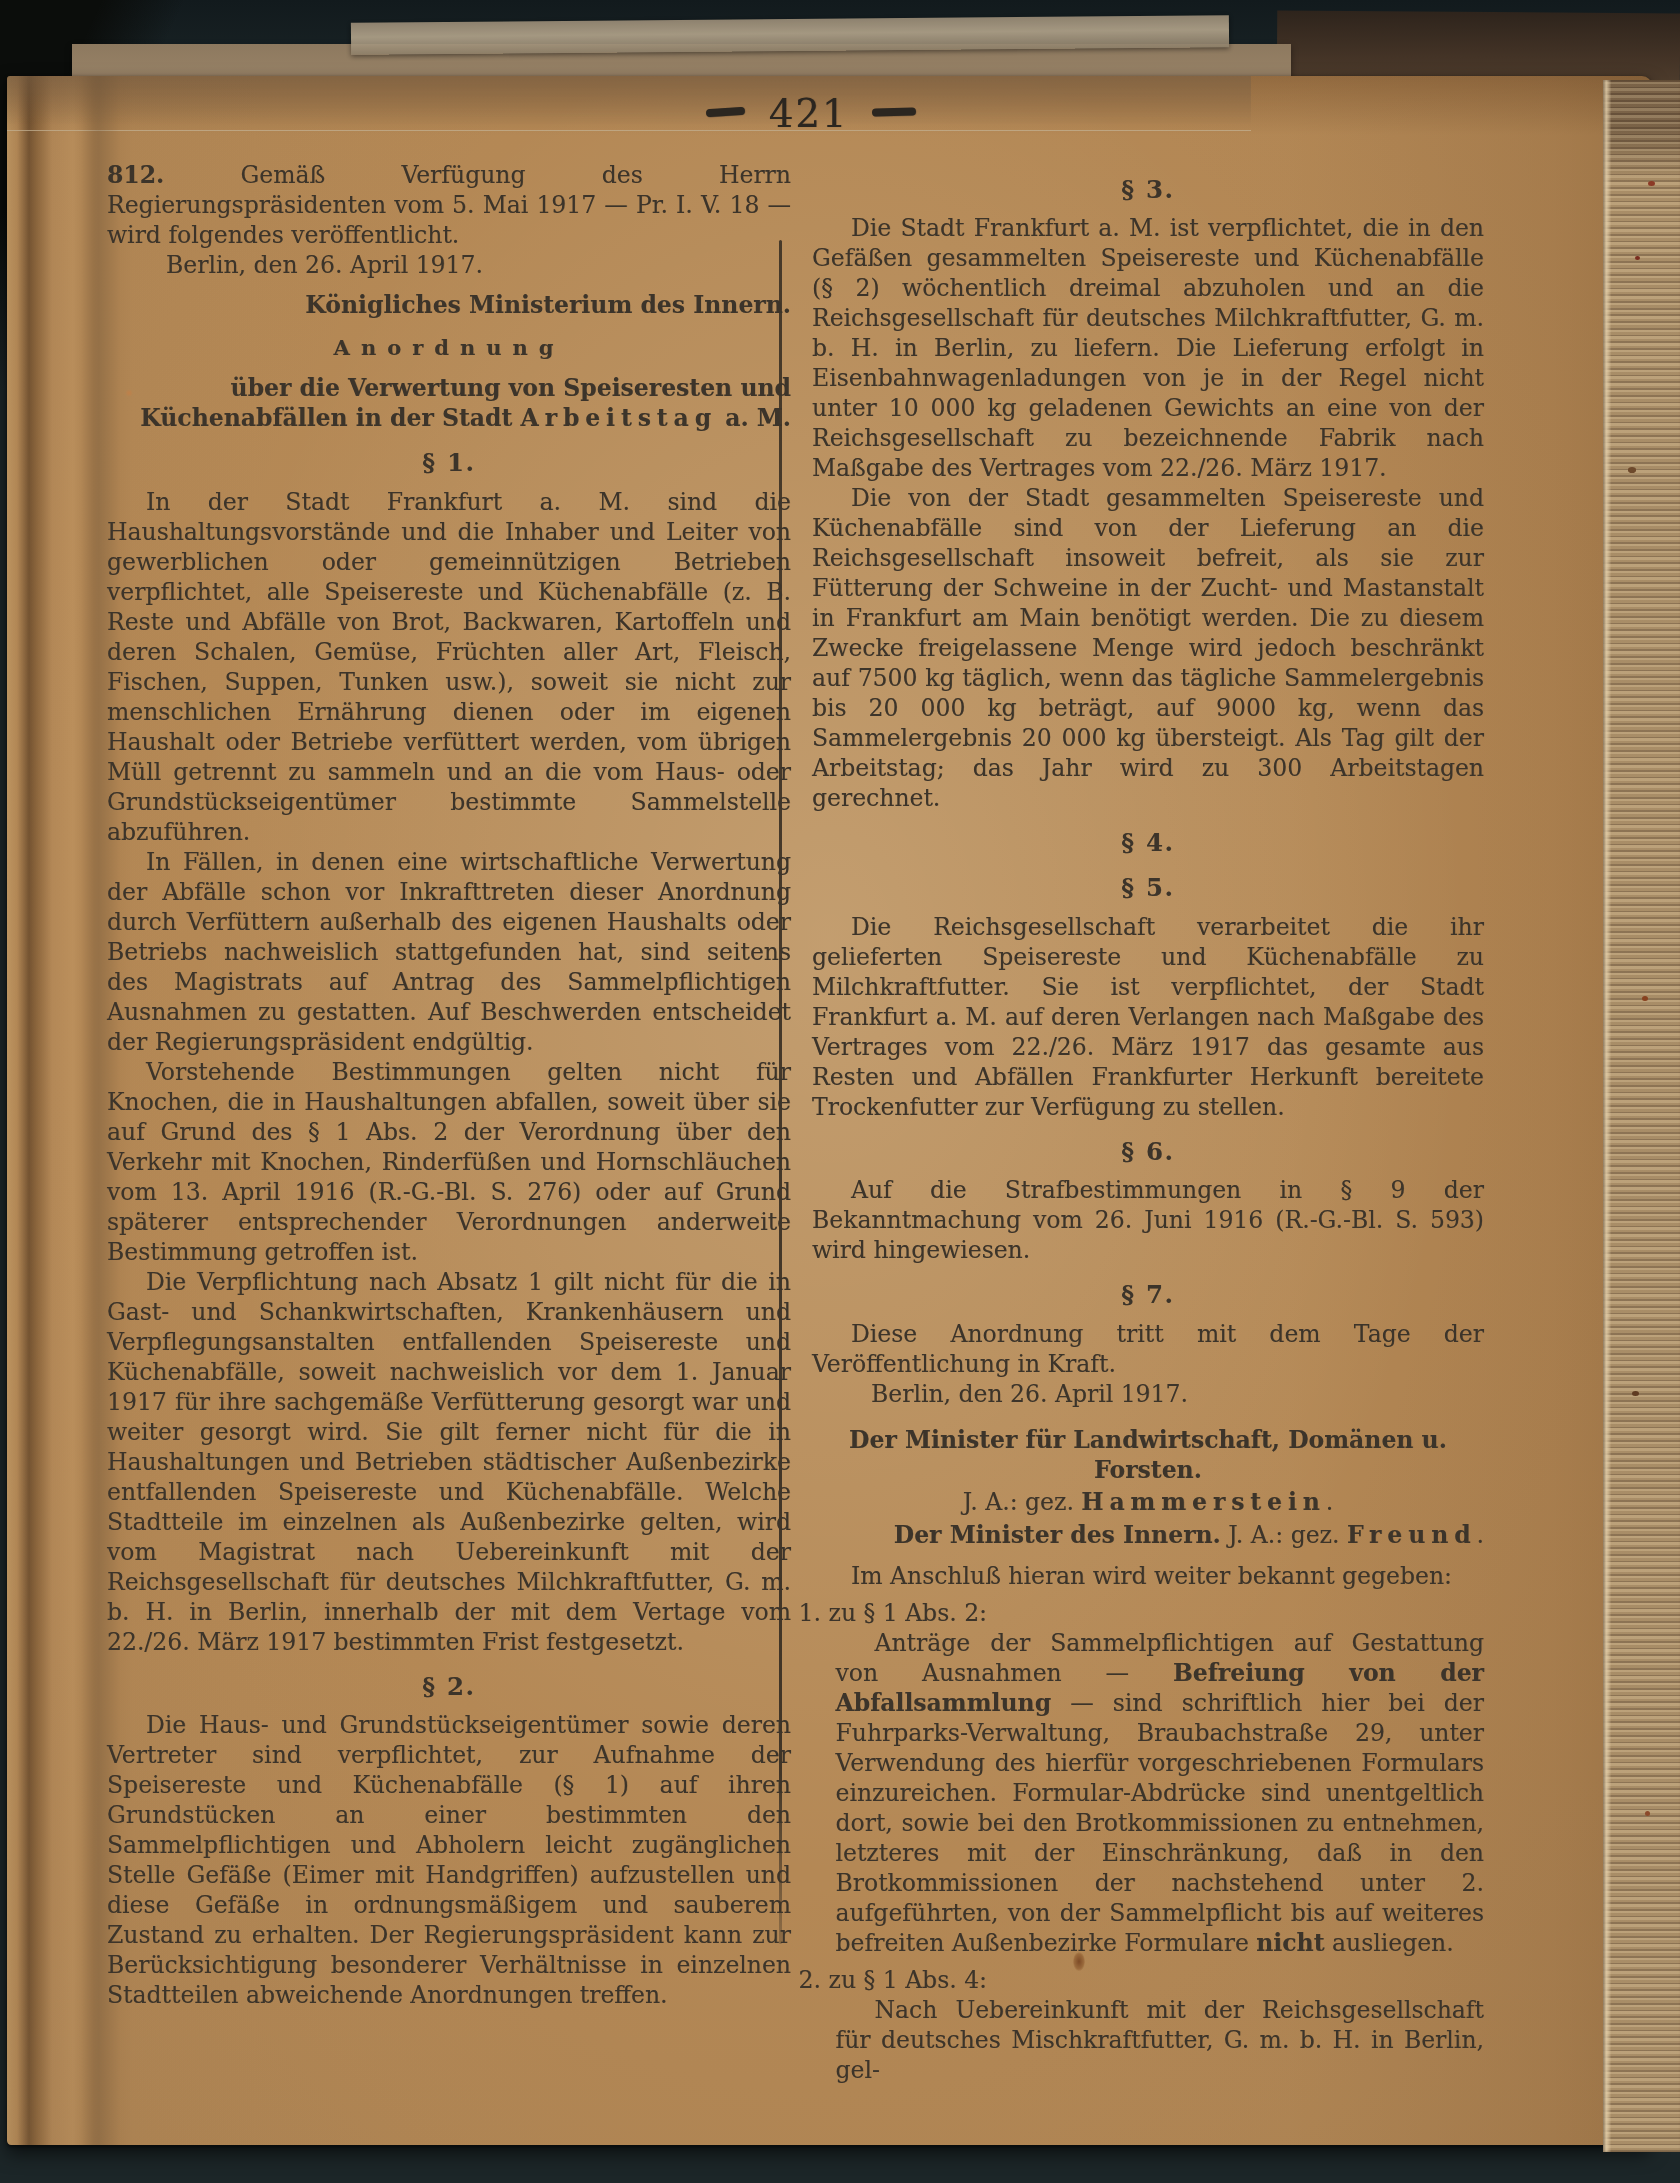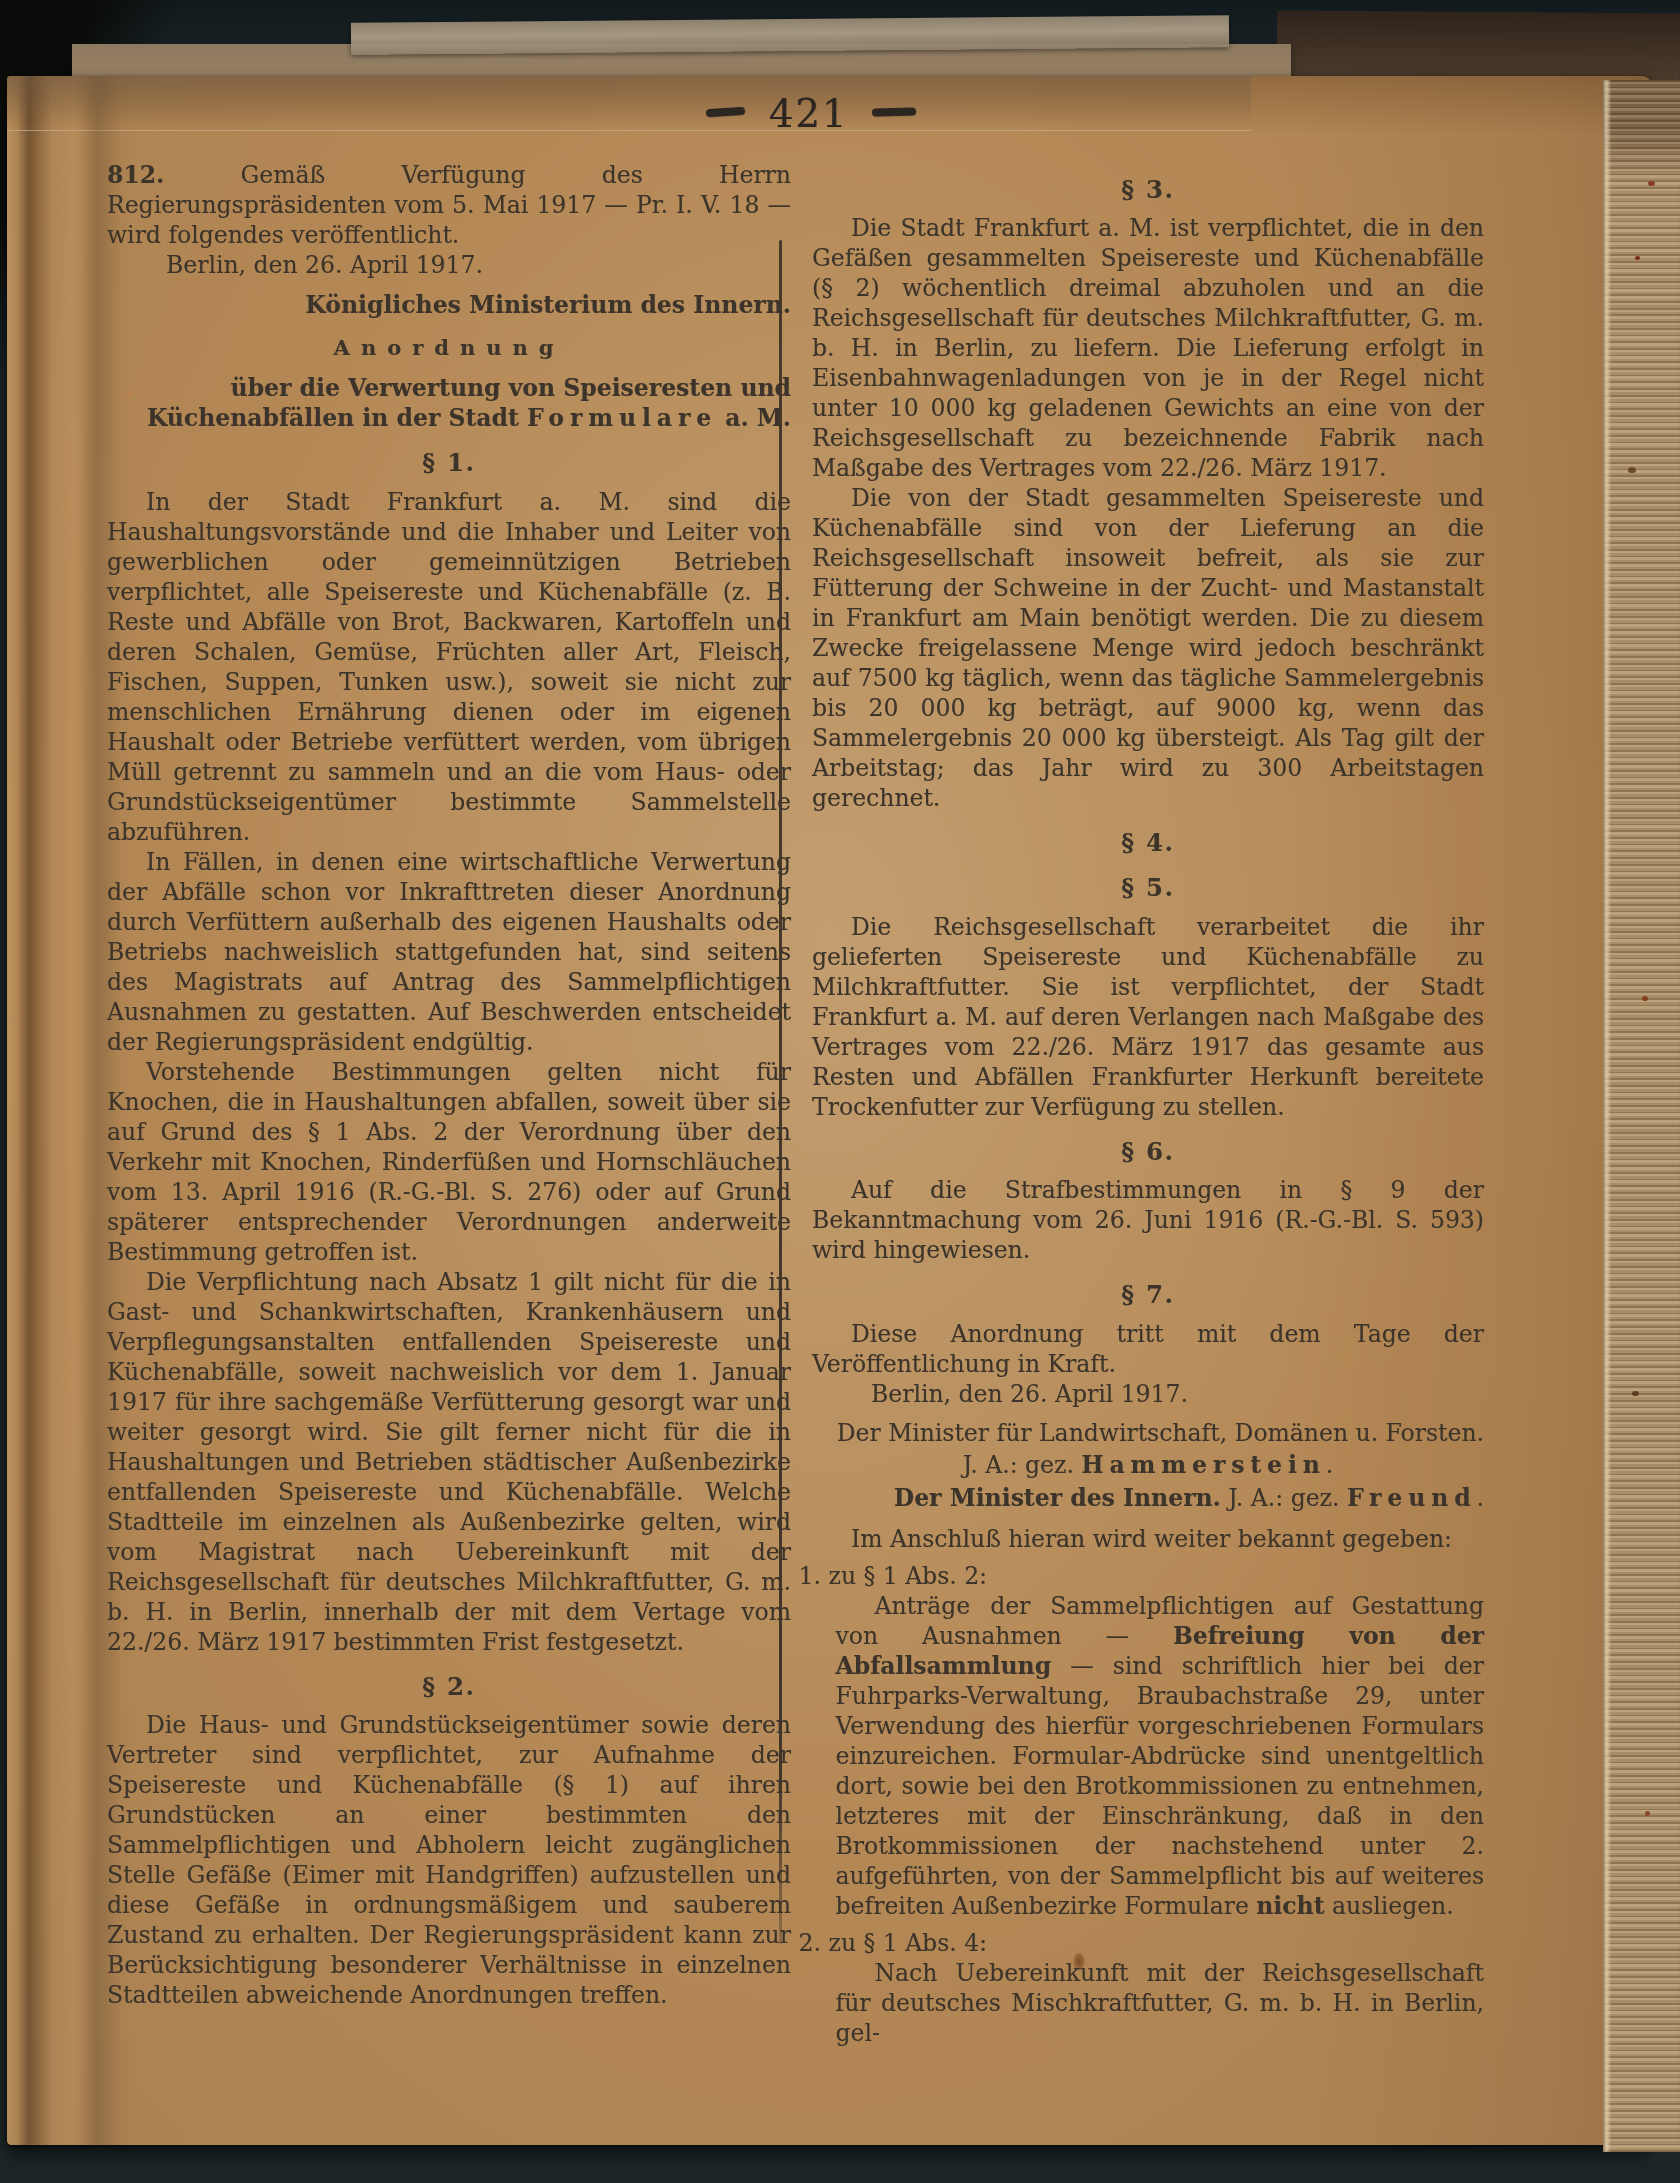--- a/index.html
+++ b/index.html
@@ -100,21 +100,21 @@
   .col-left{left:107px;width:684px;}
   .col-right{left:812px;width:672px;}
   .blk{margin:0;padding:0;}
   .para{text-indent:39px;}
   .para.first{text-indent:0;}
   .para.sub{margin-left:23.5px;}
   .dateline{text-indent:59px;text-align:left;}
   .center-bold{text-align:right;font-weight:bold;text-indent:0;margin:10px 0;}
   .title-spaced{text-align:center;font-weight:bold;letter-spacing:11px;font-size:21px;margin:13.4px 0 3.4px;text-indent:0;}
   .section{text-align:center;font-weight:bold;font-size:24.4px;margin:15px 0 8.4px;text-indent:0;letter-spacing:1.7px;}
-  .minister{font-weight:normal;text-align:right;margin-top:9px;}
+  .minister{font-weight:bold;text-align:center;margin-top:16px;}
   .sig{text-align:center;text-indent:0;margin:2.5px 0;}
   .mixed{text-align:right;text-indent:29px;margin:2.5px 0;}
   .list-item{margin-left:-13.4px;text-align:left;margin-top:6.7px;}
   .intro{text-indent:39px;margin-top:11.8px;}
   .b{font-weight:bold;}
   .sp{letter-spacing:5.9px;font-weight:bold;}
 </style>
 </head>
 <body>
 
@@ -144,21 +144,21 @@
   <span class="dash l"></span><span class="page-num">421</span><span class="dash r"></span>
 </div>
 
 <div class="column-divider"></div>
 
 <div class="col col-left">
     <p class="blk para first"><span class="b">812.</span><span>  Gemäß Verfügung des Herrn Regierungspräsidenten vom 5. Mai 1917 — Pr. I. V. 18 — wird folgendes veröffentlicht.</span></p>
     <p class="blk dateline"><span>Berlin, den 26. April 1917.</span></p>
     <p class="blk center-bold"><span>Königliches Ministerium des Innern.</span></p>
     <p class="blk title-spaced"><span>Anordnung</span></p>
-    <p class="blk center-bold"><span>über die Verwertung von Speiseresten und Küchenabfällen in der Stadt </span><span class="sp">Formulare</span><span> a. M.</span></p>
+    <p class="blk center-bold"><span>über die Verwertung von Speiseresten und Küchenabfällen in der Stadt </span><span class="sp">Arbeitstag</span><span> a. M.</span></p>
     <p class="blk section"><span>§ 1.</span></p>
     <p class="blk para"><span>In der Stadt Frankfurt a. M. sind die Haushaltungsvorstände und die Inhaber und Leiter von gewerblichen oder gemeinnützigen Betrieben verpflichtet, alle Speisereste und Küchenabfälle (z. B. Reste und Abfälle von Brot, Backwaren, Kartoffeln und deren Schalen, Gemüse, Früchten aller Art, Fleisch, Fischen, Suppen, Tunken usw.), soweit sie nicht zur menschlichen Ernährung dienen oder im eigenen Haushalt oder Betriebe verfüttert werden, vom übrigen Müll getrennt zu sammeln und an die vom Haus- oder Grundstückseigentümer bestimmte Sammelstelle abzuführen.</span></p>
     <p class="blk para"><span>In Fällen, in denen eine wirtschaftliche Verwertung der Abfälle schon vor Inkrafttreten dieser Anordnung durch Verfüttern außerhalb des eigenen Haushalts oder Betriebs nachweislich stattgefunden hat, sind seitens des Magistrats auf Antrag des Sammelpflichtigen Ausnahmen zu gestatten. Auf Beschwerden entscheidet der Regierungspräsident endgültig.</span></p>
     <p class="blk para"><span>Vorstehende Bestimmungen gelten nicht für Knochen, die in Haushaltungen abfallen, soweit über sie auf Grund des § 1 Abs. 2 der Verordnung über den Verkehr mit Knochen, Rinderfüßen und Hornschläuchen vom 13. April 1916 (R.-G.-Bl. S. 276) oder auf Grund späterer entsprechender Verordnungen anderweite Bestimmung getroffen ist.</span></p>
     <p class="blk para"><span>Die Verpflichtung nach Absatz 1 gilt nicht für die in Gast- und Schankwirtschaften, Krankenhäusern und Verpflegungsanstalten entfallenden Speisereste und Küchenabfälle, soweit nachweislich vor dem 1. Januar 1917 für ihre sachgemäße Verfütterung gesorgt war und weiter gesorgt wird. Sie gilt ferner nicht für die in Haushaltungen und Betrieben städtischer Außenbezirke entfallenden Speisereste und Küchenabfälle. Welche Stadtteile im einzelnen als Außenbezirke gelten, wird vom Magistrat nach Uebereinkunft mit der Reichsgesellschaft für deutsches Milchkraftfutter, G. m. b. H. in Berlin, innerhalb der mit dem Vertage vom 22./26. März 1917 bestimmten Frist festgesetzt.</span></p>
     <p class="blk section"><span>§ 2.</span></p>
     <p class="blk para"><span>Die Haus- und Grundstückseigentümer sowie deren Vertreter sind verpflichtet, zur Aufnahme der Speisereste und Küchenabfälle (§ 1) auf ihren Grundstücken an einer bestimmten den Sammelpflichtigen und Abholern leicht zugänglichen Stelle Gefäße (Eimer mit Handgriffen) aufzustellen und diese Gefäße in ordnungsmäßigem und sauberem Zustand zu erhalten. Der Regierungspräsident kann zur Berücksichtigung besonderer Verhältnisse in einzelnen Stadtteilen abweichende Anordnungen treffen.</span></p>
   </div>
 <div class="col col-right">
     <p class="blk section"><span>§ 3.</span></p>

